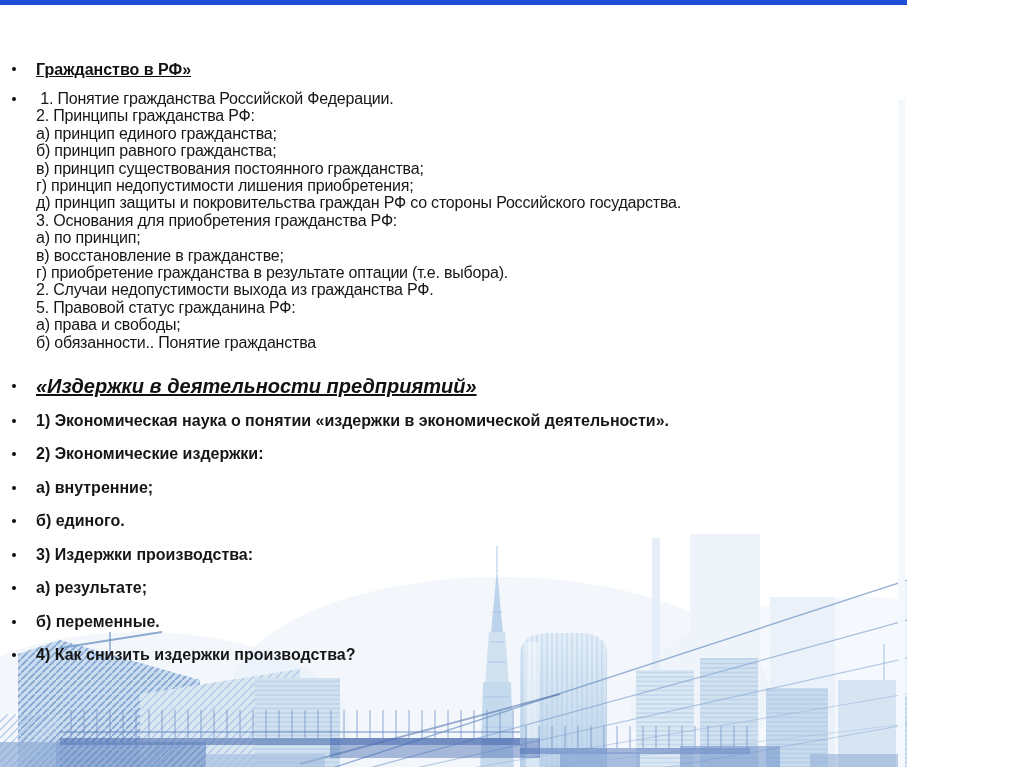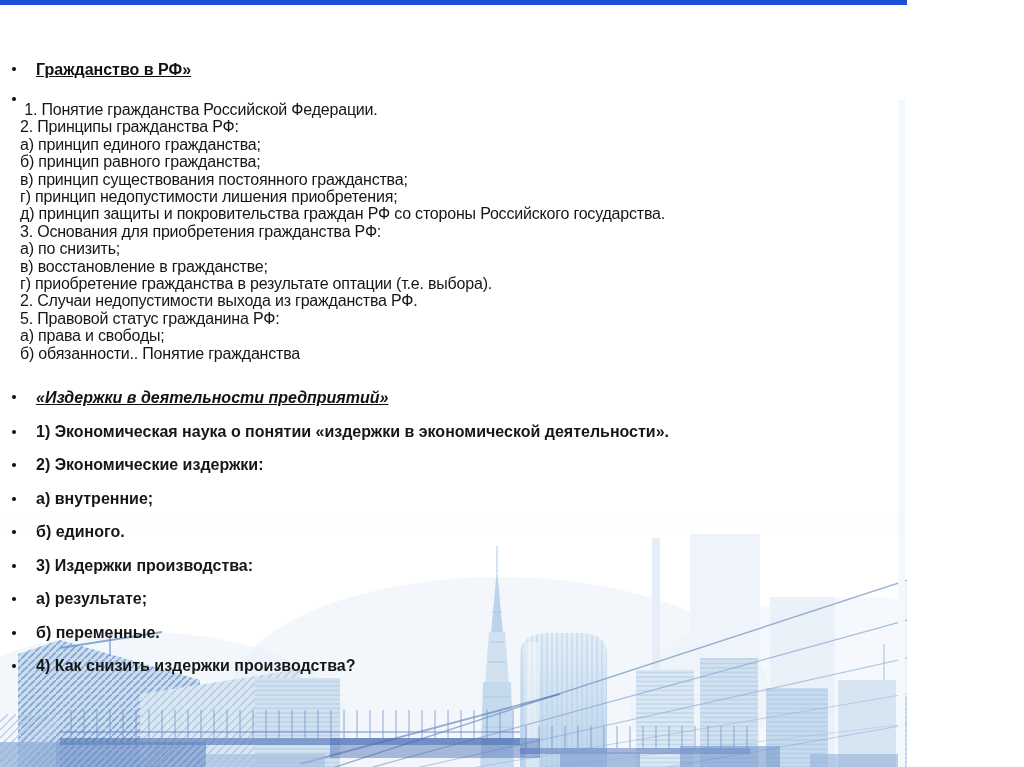--- a/index.html
+++ b/index.html
@@ -6,26 +6,26 @@
   body{width:1024px;height:767px;overflow:hidden;font-family:"Liberation Sans",sans-serif;}
   .slide{position:relative;width:907px;height:767px;background:#ffffff;overflow:hidden;border-top:5px solid #1d4ed8;}
   .skyline{position:absolute;left:0;bottom:0;width:1024px;height:330px;display:block;}
   .right-strip{position:absolute;right:2px;top:95px;bottom:0;width:7px;background:#f3f8fc;}
   .content{position:absolute;left:0;top:54px;width:1024px;}
   .row{display:flex;align-items:flex-start;}
   .dot{flex:0 0 auto;width:4px;height:4px;border-radius:50%;background:#0c0c0c;margin-left:12px;}
   .txt-col{margin-left:20px;color:#161616;}
   .h1txt{font-weight:bold;font-size:16px;line-height:21px;text-decoration:underline;color:#111;}
   .h1row .dot{margin-top:8px;}
-  .s1body{margin-top:10px;flex-direction:column;}
+  .s1body{margin-top:10px;}
   .s1body .dot{margin-top:7px;}
   .s1line{font-size:16px;line-height:17.4px;letter-spacing:-0.2px;white-space:pre;color:#161616;}
   .s2h{margin-top:25px;}
   .s2h .dot{margin-top:8px;}
-  .h2txt{font-weight:bold;font-style:italic;font-size:16px;line-height:21px;text-decoration:underline;color:#111;}
+  .h2txt{font-weight:bold;font-style:italic;font-size:20px;line-height:21px;text-decoration:underline;color:#111;}
   .s2item{margin-top:13.5px;}
   .s2item .dot{margin-top:8px;}
   .s2txt{font-weight:bold;font-size:16px;line-height:20px;color:#161616;}
 </style>
 </head>
 <body>
 
 <div class="slide">
 
   <svg class="skyline" viewBox="0 0 1024 330" aria-hidden="true">
@@ -148,21 +148,21 @@
       <span class="dot"></span>
       <div class="txt-col">
         <div class="s1line"> 1. Понятие гражданства Российской Федерации.</div>
         <div class="s1line">2. Принципы гражданства РФ:</div>
         <div class="s1line">а) принцип единого гражданства;</div>
         <div class="s1line">б) принцип равного гражданства;</div>
         <div class="s1line">в) принцип существования постоянного гражданства;</div>
         <div class="s1line">г) принцип недопустимости лишения приобретения;</div>
         <div class="s1line">д) принцип защиты и покровительства граждан РФ со стороны Российского государства.</div>
         <div class="s1line">3. Основания для приобретения гражданства РФ:</div>
-        <div class="s1line">а) по снизить;</div>
+        <div class="s1line">а) по принцип;</div>
         <div class="s1line">в) восстановление в гражданстве;</div>
         <div class="s1line">г) приобретение гражданства в результате оптации (т.е. выбора).</div>
         <div class="s1line">2. Случаи недопустимости выхода из гражданства РФ.</div>
         <div class="s1line">5. Правовой статус гражданина РФ:</div>
         <div class="s1line">а) права и свободы;</div>
         <div class="s1line">б) обязанности.. Понятие гражданства</div>
       </div>
     </div>
 
     <div class="row s2h">

